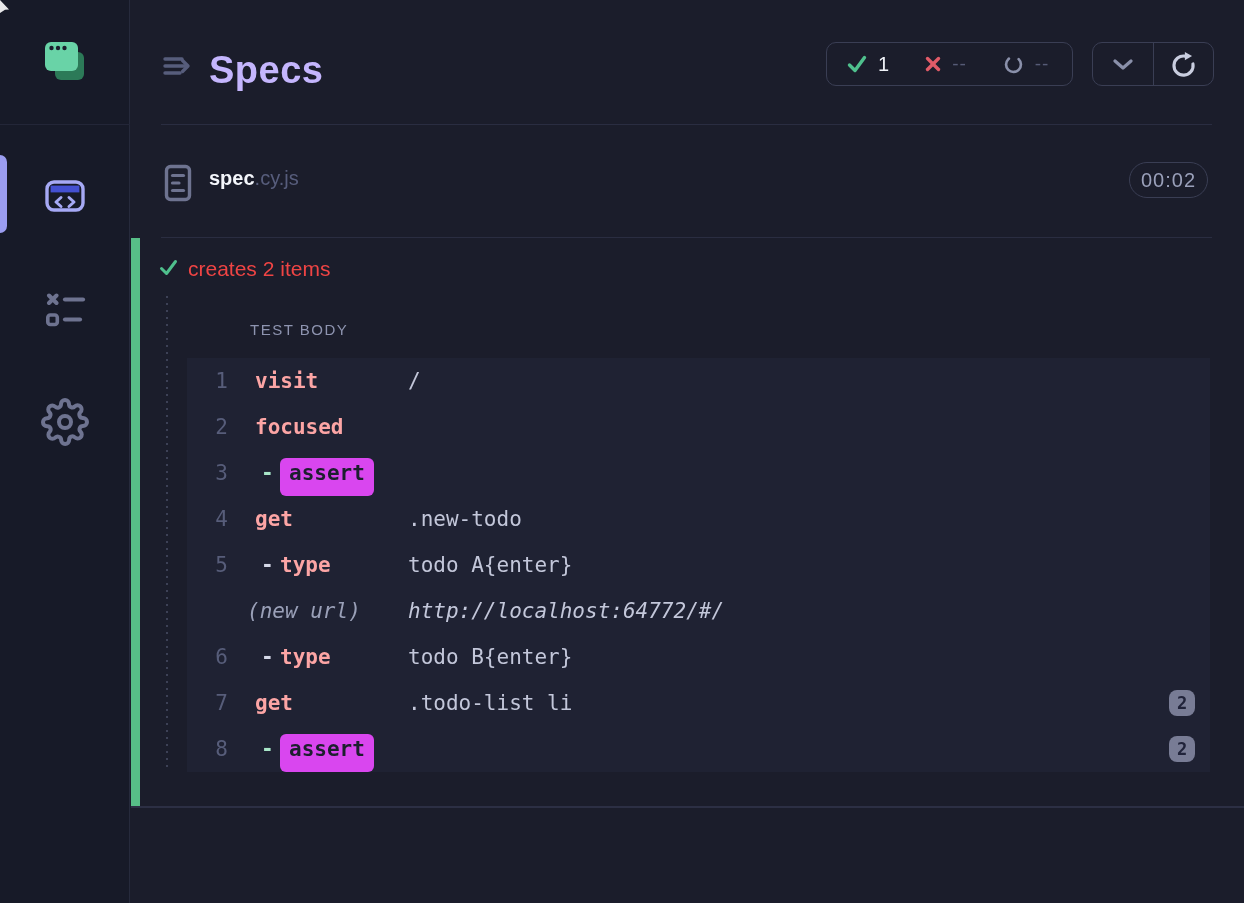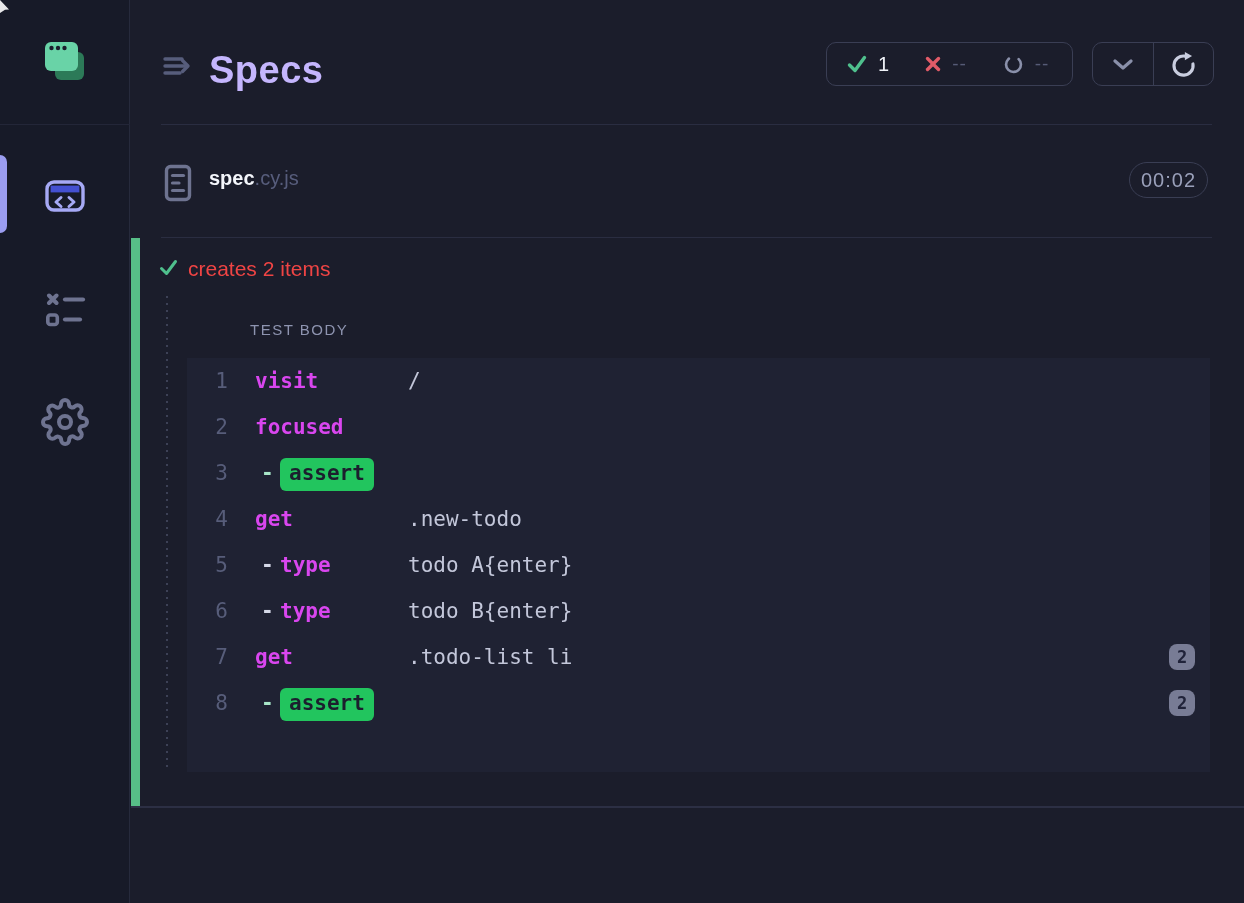--- a/index.html
+++ b/index.html
@@ -70,27 +70,27 @@
     position:absolute; left:187px; top:358px; width:1023px; height:414px;
     background:#1f2233; font-family:"DejaVu Sans Mono", monospace;
   }
   .cmd-row { position:relative; height:46px; cursor:pointer; }
   .cmd-num {
     position:absolute; left:0; top:0; width:41px; height:46px; line-height:46px;
     text-align:right; color:#575d7a; font-size:21px;
   }
   .cmd-dash { position:absolute; left:74px; top:0; line-height:46px; font-size:21px; font-weight:bold; color:#d5d9e8; }
   .cmd-row.assert .cmd-dash { color:#a8e6c8; }
-  .cmd-name { position:absolute; left:68px; top:0; line-height:46px; font-size:21px; font-weight:bold; color:#d946ef; white-space:pre; }
+  .cmd-name { position:absolute; left:68px; top:0; line-height:46px; font-size:21px; font-weight:bold; color:#fca5a5; white-space:pre; }
   .cmd-row.child .cmd-name { left:93px; }
   .cmd-row.event .cmd-name {
     left:60px; font-weight:normal; font-style:italic; color:#9aa0b8;
   }
   .cmd-name.badge-name {
-    top:8px; height:33px; line-height:30px; background:#22c55e; color:#1c1f2e;
+    top:8px; height:38px; line-height:30px; background:#d946ef; color:#1c1f2e;
     padding:0 9px; border-radius:6px;
   }
   .cmd-msg {
     position:absolute; left:221px; top:0; line-height:46px; font-size:21px;
     color:#c3c7da; white-space:pre;
   }
   .cmd-msg b { font-weight:bold; }
   .cmd-row.assert .cmd-msg { color:#7fd4a4; }
   .cmd-row.assert .cmd-msg b { color:#a5eac4; }
   .cmd-row.event .cmd-msg { font-style:italic; }
@@ -259,20 +259,25 @@
         <span class="cmd-num">4</span>
         <span class="cmd-name">get</span>
         <span class="cmd-msg"><span>.new-todo</span></span>
       </div>
       <div class="cmd-row child">
         <span class="cmd-num">5</span>
         <span class="cmd-dash">-</span>
         <span class="cmd-name">type</span>
         <span class="cmd-msg"><span>todo A{enter}</span></span>
       </div>
+      <div class="cmd-row event event">
+        <span class="cmd-num"></span>
+        <span class="cmd-name">(new url)</span>
+        <span class="cmd-msg"><span>http://localhost:64772/#/</span></span>
+      </div>
       <div class="cmd-row child">
         <span class="cmd-num">6</span>
         <span class="cmd-dash">-</span>
         <span class="cmd-name">type</span>
         <span class="cmd-msg"><span>todo B{enter}</span></span>
       </div>
       <div class="cmd-row parent">
         <span class="cmd-num">7</span>
         <span class="cmd-name">get</span>
         <span class="cmd-msg"><span>.todo-list li</span></span>

